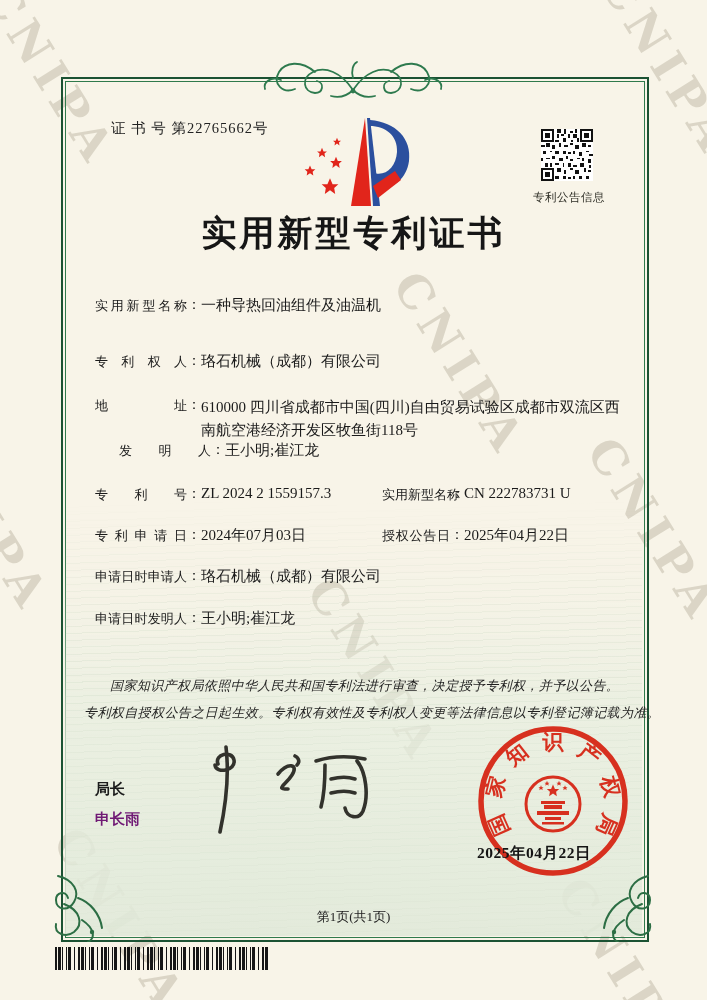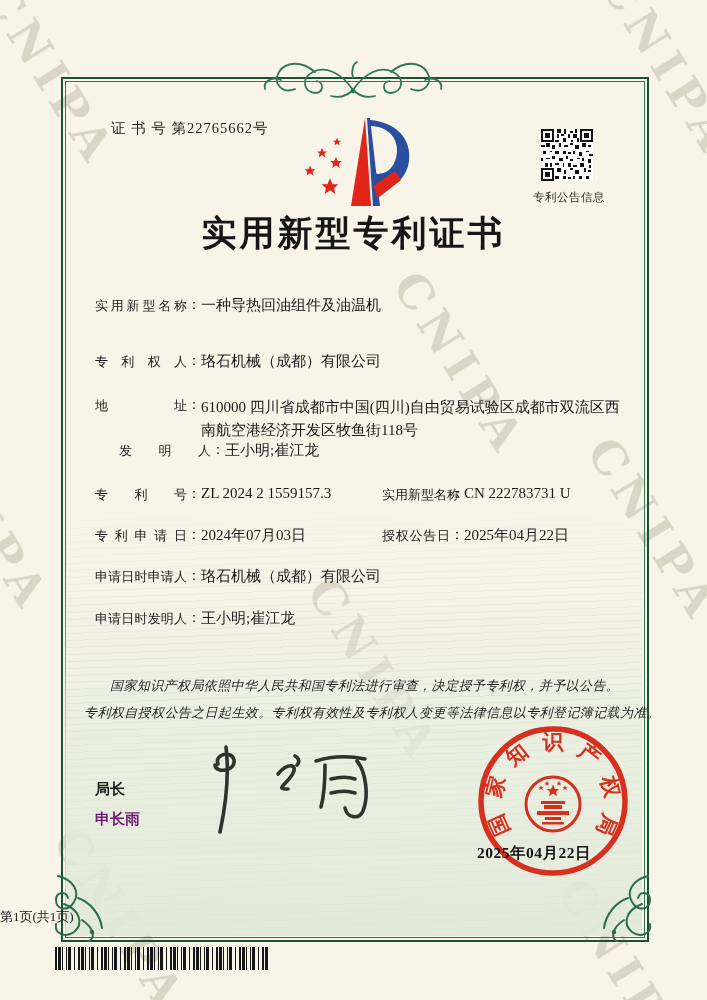--- a/index.html
+++ b/index.html
@@ -63,21 +63,21 @@
             font-size:15px;font-weight:600;color:#1c1c1c;z-index:4;}
   .director-name{position:absolute;left:95px;top:810px;font-family:"Liberation Sans","DejaVu Sans",sans-serif;
             font-size:15px;font-weight:600;color:#701a75;z-index:4;}
   .sign{position:absolute;left:198px;top:744px;z-index:4;}
 
   
   .seal{position:absolute;left:472px;top:720px;z-index:5;}
   .seal-date{position:absolute;left:477px;top:843px;width:140px;font-size:15.5px;font-weight:600;
              color:#141414;letter-spacing:0.5px;z-index:6;}
 
-  .page-no{position:absolute;left:0;top:908px;width:707px;text-align:left;font-size:13px;color:#222;z-index:4;}
+  .page-no{position:absolute;left:0;top:908px;width:707px;text-align:center;font-size:13px;color:#222;z-index:4;}
   .barcode{position:absolute;left:55px;top:947px;width:213px;height:23px;z-index:4;
      background:repeating-linear-gradient(90deg,
        #161616 0 2px, transparent 2px 3px,
        #161616 3px 6px, transparent 6px 7px,
        #161616 7px 8px, transparent 8px 11px,
        #161616 11px 12px, transparent 12px 13px,
        #161616 13px 16px, transparent 16px 19px,
        #161616 19px 20px, transparent 20px 23px);}
 </style>
 </head>

